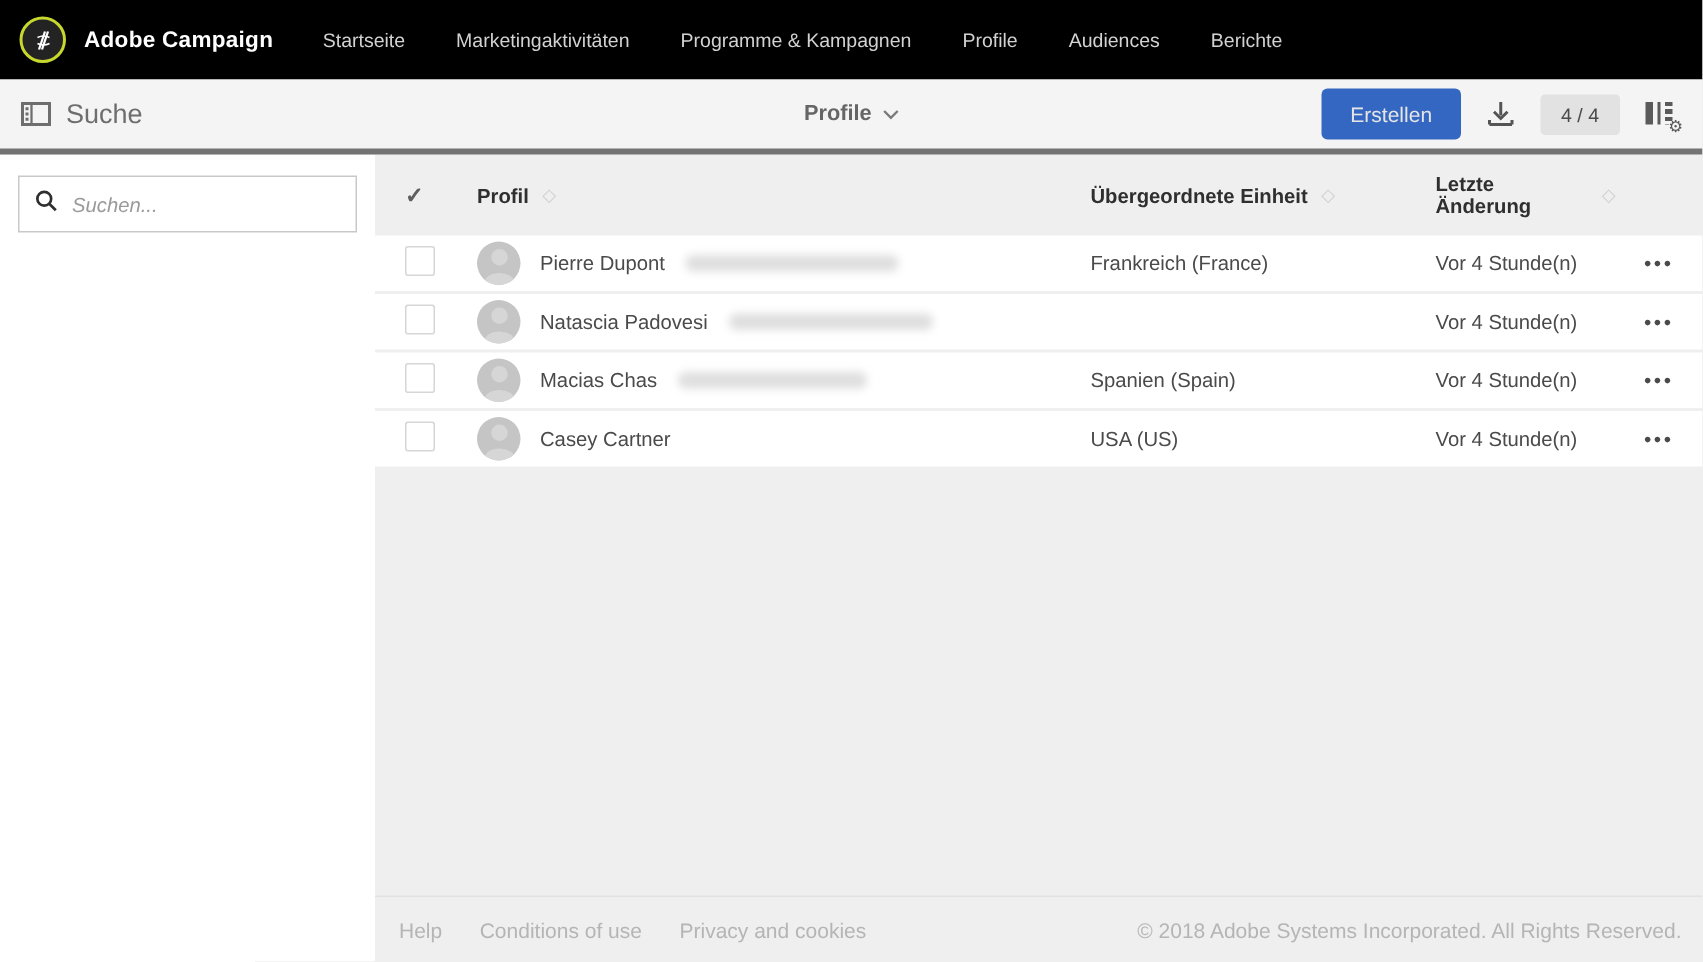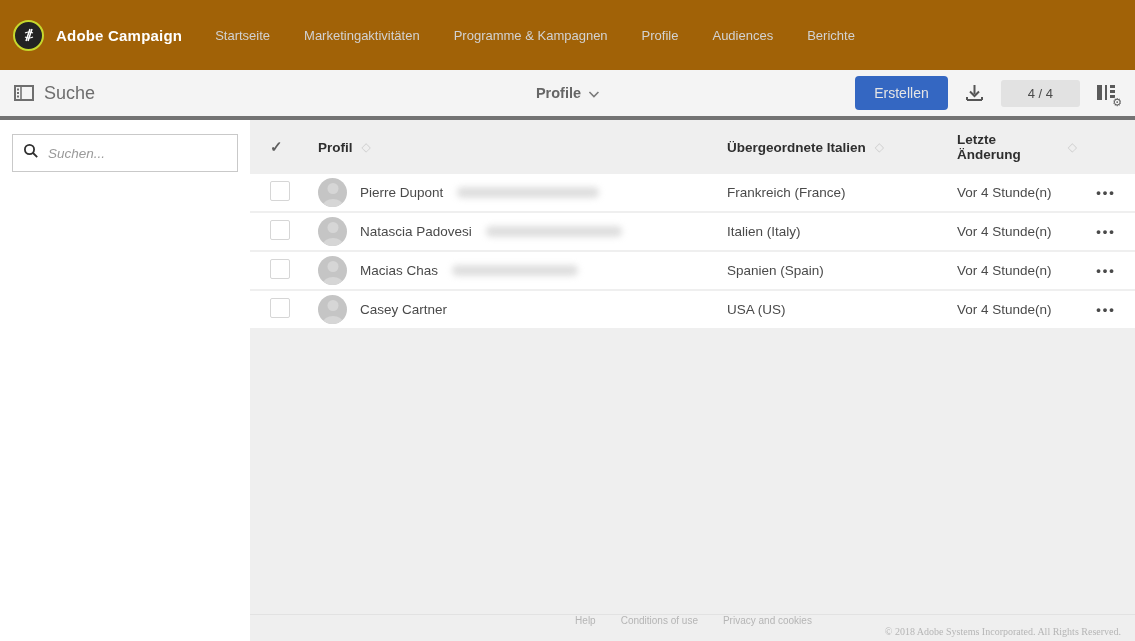--- a/index.html
+++ b/index.html
@@ -1,40 +1,40 @@
 <!DOCTYPE html>
 <html><head>
 <meta charset="utf-8">
 <style>
   * { margin:0; padding:0; box-sizing:border-box; }
   html,body { width:1135px; height:641px; overflow:hidden; }
   body { font-family:"Liberation Sans", sans-serif; background:#efefef; }
 
   
-  .topnav { height:70px; background:#a16207; display:flex; align-items:center; }
+  .topnav { height:53px; background:#000000; display:flex; align-items:center; }
   .brand { display:flex; align-items:center; gap:12px; padding-left:13px; cursor:pointer; }
   .logo { width:31px; height:31px; border-radius:50%; border:2px solid #c6d82d;
           display:flex; align-items:center; justify-content:center; background:#232323; }
   .brand-name { color:#ffffff; font-size:15px; font-weight:bold; letter-spacing:.2px; }
   .nav-items { display:flex; gap:34px; margin-left:33px; }
   .nav-item { color:#d2d2d2; font-size:13px; cursor:pointer; white-space:nowrap; }
 
   
   .toolbar { height:50px; background:#f4f4f4; display:flex; align-items:center;
              position:relative; border-bottom:4px solid #737373; }
   .toolbar-left { display:flex; align-items:center; gap:10px; padding-left:14px;
                   color:#6e6e6e; font-size:18px; }
   .toolbar-center { position:absolute; left:50%; top:0; height:100%; transform:translateX(-50%);
                     display:flex; align-items:center; gap:7px; color:#666;
                     font-size:14.5px; font-weight:bold; cursor:pointer; }
   .toolbar-right { margin-left:auto; display:flex; align-items:center; gap:17px; padding-right:17px; }
   .btn-create { background:#3467c2; color:#e5e5e5; border:none; border-radius:4px;
                 font-size:14px; padding:9px 19px; cursor:pointer; font-family:inherit; }
   .icon-btn { display:flex; align-items:center; cursor:pointer; }
-  .count-badge { background:#e2e2e2; border-radius:3px; padding:6px 27px; font-size:13px; color:#4a4a4a; }
+  .count-badge { background:#e2e2e2; border-radius:3px; padding:6px 14px; font-size:13px; color:#4a4a4a; }
   .cols-icon { position:relative; width:21px; height:17px; cursor:pointer; }
   .cols-icon i { position:absolute; top:0; bottom:2px; }
   .cols-icon .b1 { left:0;  width:5px; background:#5a5a5a; }
   .cols-icon .b2 { left:8px; width:2px; background:#5a5a5a; }
   .cols-icon .b3 { left:13px; width:5px;
                    background:repeating-linear-gradient(#5a5a5a 0 3px, transparent 3px 5px); }
   .cols-icon .gear { position:absolute; right:-4px; bottom:-6px; font-size:11px; color:#5a5a5a;
                      background:#f4f4f4; border-radius:50%; line-height:1; top:auto; }
 
   
@@ -76,24 +76,24 @@
   .email-blur { height:11px; border-radius:5px; background:#c4c4c4; opacity:.55;
                 filter:blur(3px); margin-left:14px; }
   .trow:nth-of-type(1) .email-blur { width:150px; }
   .trow:nth-of-type(2) .email-blur { width:142px; }
   .trow:nth-of-type(3) .email-blur { width:136px; }
   .trow:nth-of-type(4) .email-blur { width:126px; }
   .menu-dots { color:#4a4a4a; font-size:13px; letter-spacing:2px; font-weight:bold; cursor:pointer; }
 
   .filler { flex:1; }
   .footer { height:44px; border-top:1px solid #e2e2e2; display:flex; align-items:center;
-            font-size:10px; color:#b5b5b5; padding:0 14px 0 16px;flex-direction:column; }
+            font-size:14px; color:#b5b5b5; padding:0 14px 0 16px; }
   .footer-links { display:flex; gap:25px; }
   .footer-links span { cursor:pointer; }
-  .copyright { margin-left:auto;font-family:Liberation Serif, serif; }
+  .copyright { margin-left:auto; }
 </style>
 </head>
 <body>
 
 <header class="topnav">
   <div class="brand">
     <span class="logo">
       <svg width="14" height="14" viewBox="0 0 14 14">
         <path d="M4 13 L8 1 M6 13 L10 1" stroke="#ffffff" stroke-width="1.5" fill="none"></path>
         <path d="M3 5 q4 -2 8 0 M3 9 q4 2 8 0" stroke="#ffffff" stroke-width="1.1" fill="none"></path>
@@ -173,21 +173,21 @@
         <span class="selall">✓</span>
       </div>
       <div class="col-profile">
         <span class="hcell">
           <span>Profil</span>
           <span class="sort-icon">◇</span>
         </span>
       </div>
       <div class="col-unit">
         <span class="hcell">
-          <span>Übergeordnete Italien</span>
+          <span>Übergeordnete Einheit</span>
           <span class="sort-icon">◇</span>
         </span>
       </div>
       <div class="col-time">
         <span class="hcell">
           <span>Letzte Änderung</span>
           <span class="sort-icon">◇</span>
         </span>
       </div>
       <div class="col-menu"></div>
@@ -205,21 +205,20 @@
       <div class="col-menu"><span class="menu-dots">•••</span></div>
     </div>
 
     <div class="trow">
       <div class="col-check"><span class="checkbox"></span></div>
       <div class="col-profile">
         <span class="avatar"></span>
         <span class="pname">Natascia Padovesi</span>
         <span class="email-blur"></span>
       </div>
-      <div class="col-unit">Italien (Italy)</div>
       <div class="col-time">Vor 4 Stunde(n)</div>
       <div class="col-menu"><span class="menu-dots">•••</span></div>
     </div>
 
     <div class="trow">
       <div class="col-check"><span class="checkbox"></span></div>
       <div class="col-profile">
         <span class="avatar"></span>
         <span class="pname">Macias Chas</span>
         <span class="email-blur"></span>

